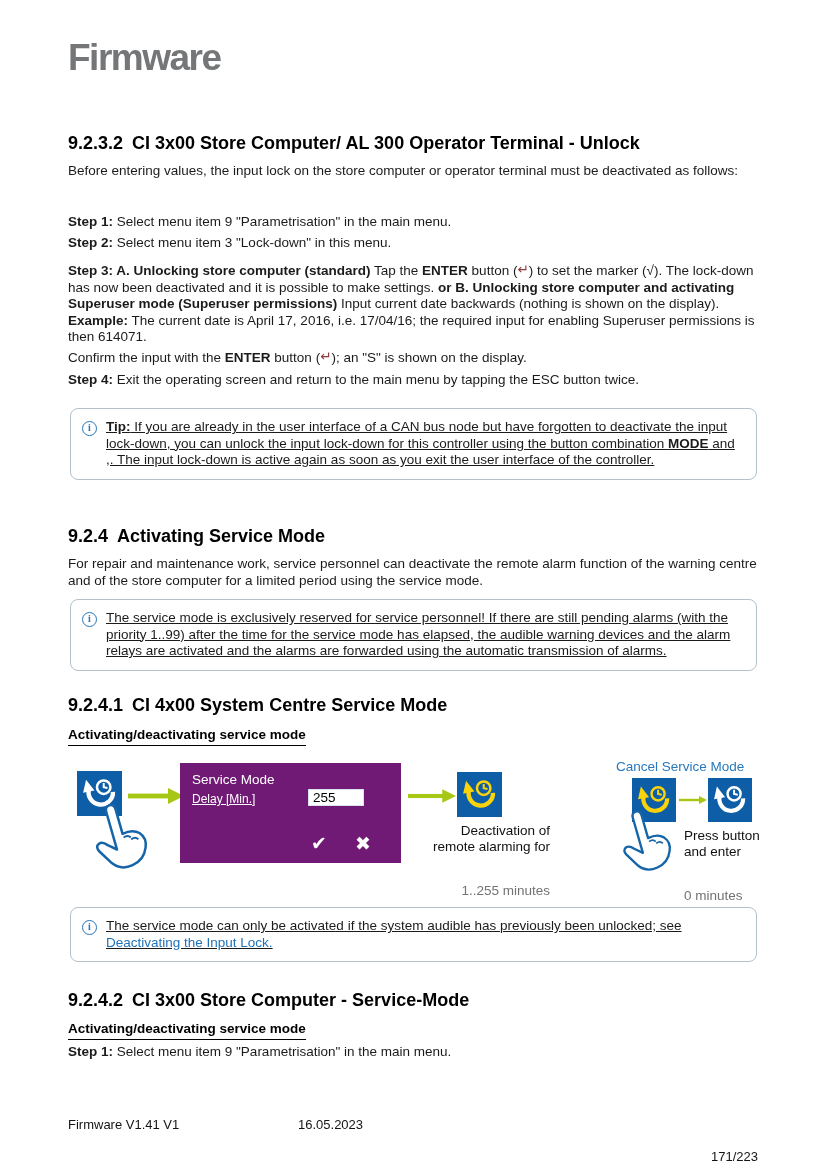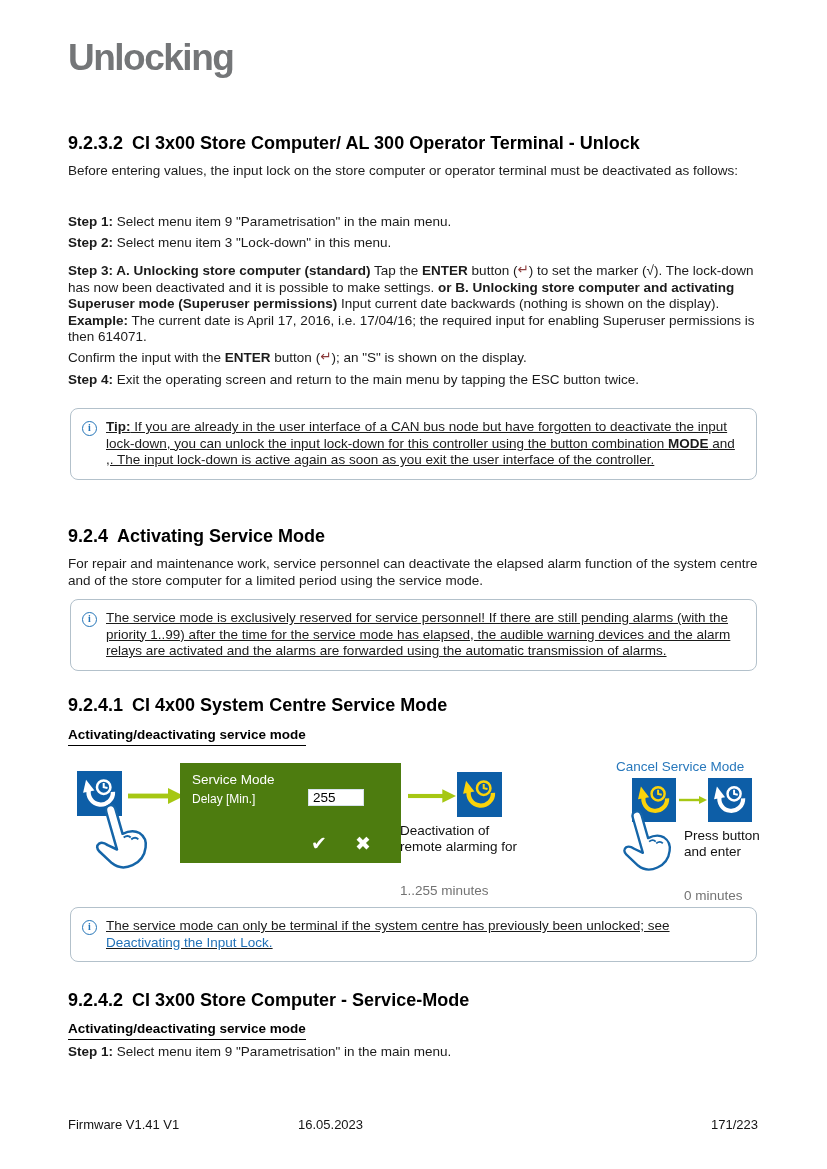--- a/index.html
+++ b/index.html
@@ -37,44 +37,44 @@
   .link { color:#2272b8; cursor:pointer; }
 
   
   .diagram { left:68px; top:755px; width:700px; height:145px; }
   .dgm-btn { position:absolute; background:#0d5ea7; display:flex; align-items:center; justify-content:center; }
   .svc { display:block; }
   .glyph-white { color:#ffffff; }
   .glyph-yellow { color:#fbd30a; }
   .dlg {
     position:absolute; left:112px; top:8px; width:221px; height:100px;
-    background:#4d7c0f; color:#fff; padding:9px 12px;
+    background:#701a75; color:#fff; padding:9px 12px;
   }
   .dlg-title { font-size:13.5px; line-height:16px; }
-  .dlg-label { font-size:12px; line-height:14px; margin-top:4px; }
+  .dlg-label { font-size:12px; line-height:14px; margin-top:4px;text-decoration:underline; }
   .dlg-input {
     position:absolute; left:128px; top:26px; width:56px; height:17px;
     background:#fff; color:#000; font-size:13.5px; line-height:16px; padding:0 4px;
     border:1px solid #d7e2ec;
   }
   .dlg-check, .dlg-cross {
     position:absolute; top:68px; color:#fff; font-size:19px;
     font-family:"DejaVu Sans", sans-serif; line-height:24px;
   }
   .dlg-check { left:131px; }
   .dlg-cross { left:175px; }
   .dgm-caption { position:absolute; font-size:13.5px; line-height:16px; color:#111; }
   .blue-text { color:#737373;margin-top:28px; }
   .cancel-label { position:absolute; left:548px; top:4px; font-size:13.5px; color:#2878bc; white-space:nowrap; }
   .hand { position:absolute; }
 
   .footer { left:68px; top:1117px; width:690px; display:flex; font-size:13px; color:#141414; }
   .footer span { flex:1; }
   .footer .fc { }
-  .footer .fr { text-align:right; }
+  .footer .fr { text-align:right;margin-top:32px; }
 </style>
 </head>
 <body>
 
 <svg width="0" height="0" style="position:absolute" aria-hidden="true">
   <symbol id="svc-icon" viewBox="0 0 44 44">
     <circle cx="27" cy="14.5" r="8" fill="none" stroke="currentColor" stroke-width="3"></circle>
     <path d="M27 9.5 L27 14.5 L31.5 15.5" fill="none" stroke="currentColor" stroke-width="2.4"></path>
     <path d="M38 20 A14.5 14.5 0 1 1 9.5 17" fill="none" stroke="currentColor" stroke-width="5.2"></path>
     <path d="M2.5 21 L16 18.5 L6 5.5 Z" fill="currentColor" stroke="none"></path>
@@ -82,21 +82,21 @@
   <symbol id="hand-icon" viewBox="0 0 64 78">
     <path d="M31 46 V10 Q31 4 36 4 Q41 4 41 10 V36 Q52 34 58 40 Q64 47 60 56 Q55 68 42 70 Q29 72 22 62 L13 47 Q10 41 15 39 Q19 38 23 43 L31 50 Z" fill="#ffffff" stroke="#1565a8" stroke-width="2.6" stroke-linejoin="round"></path>
     <path d="M41 40 Q46 38 48 42 M48 44 Q53 42 55 46" fill="none" stroke="#1565a8" stroke-width="2"></path>
   </symbol>
   <symbol id="green-arrow" viewBox="0 0 56 16">
     <rect x="0" y="5.6" width="41" height="4.8" fill="#a6c713"></rect>
     <polygon points="40,0 56,8 40,16" fill="#a6c713"></polygon>
   </symbol>
 </svg>
 
-<div class="abs logo" style="left:68px">Unlocking</div>
+<div class="abs logo" style="left:68px">Firmware</div>
 
 <h2 class="abs content sect" style="top:134px">
   <span class="num">9.2.3.2</span><span>CI 3x00 Store Computer/ AL 300 Operator Terminal - Unlock</span>
 </h2>
 
 <p class="abs content" style="top:163px">Before entering values, the input lock on the store computer or operator terminal must be deactivated as follows:</p>
 
 <p class="abs content" style="top:214px"><span class="b">Step 1:</span><span> Select menu item 9 "Parametrisation" in the main menu.</span></p>
 
 <p class="abs content" style="top:235px"><span class="b">Step 2:</span><span> Select menu item 3 "Lock-down" in this menu.</span></p>
@@ -109,21 +109,21 @@
 
 <div class="abs note-box" style="top:408px">
   <span class="info-icon">i</span>
   <span class="note-text"><span class="b">Tip:</span><span> If you are already in the user interface of a CAN bus node but have forgotten to deactivate the input lock-down, you can unlock the input lock-down for this controller using the button combination </span><span class="b">MODE</span><span> and ,. The input lock-down is active again as soon as you exit the user interface of the controller.</span></span>
 </div>
 
 <h2 class="abs content sect" style="top:527px">
   <span class="num">9.2.4</span><span>Activating Service Mode</span>
 </h2>
 
-<p class="abs content" style="top:556px">For repair and maintenance work, service personnel can deactivate the elapsed alarm function of the system centre and of the store computer for a limited period using the service mode.</p>
+<p class="abs content" style="top:556px">For repair and maintenance work, service personnel can deactivate the remote alarm function of the warning centre and of the store computer for a limited period using the service mode.</p>
 
 <div class="abs note-box" style="top:599px">
   <span class="info-icon">i</span>
   <span class="note-text">The service mode is exclusively reserved for service personnel! If there are still pending alarms (with the priority 1..99) after the time for the service mode has elapsed, the audible warning devices and the alarm relays are activated and the alarms are forwarded using the automatic transmission of alarms.</span>
 </div>
 
 <h2 class="abs content sect" style="top:696px">
   <span class="num">9.2.4.1</span><span>CI 4x00 System Centre Service Mode</span>
 </h2>
 
@@ -157,21 +157,21 @@
   <svg class="abs" style="left:340px; top:33px" width="48" height="16">
       <use href="#green-arrow"></use>
     </svg>
 
   <div class="dgm-btn" style="left:389px; top:17px; width:45px; height:45px">
     <svg class="svc glyph-yellow" width="37" height="37">
         <use href="#svc-icon"></use>
       </svg>
   </div>
 
-  <div class="dgm-caption" style="left:332px; top:68px; width:150px; text-align:left">
+  <div class="dgm-caption" style="left:332px; top:68px; width:150px; text-align:right">
     <div>Deactivation of</div>
     <div>remote alarming for</div>
     <div class="blue-text">1..255 minutes</div>
   </div>
 
   <div class="cancel-label">Cancel Service Mode</div>
 
   <div class="dgm-btn" style="left:564px; top:23px; width:44px; height:44px">
     <svg class="svc glyph-yellow" width="36" height="36">
         <use href="#svc-icon"></use>
@@ -193,21 +193,21 @@
 
   <div class="dgm-caption" style="left:616px; top:73px">
     <div>Press button</div>
     <div>and enter</div>
     <div class="blue-text">0 minutes</div>
   </div>
 </div>
 
 <div class="abs note-box" style="top:907px">
   <span class="info-icon">i</span>
-  <span class="note-text"><span>The service mode can only be terminal if the system centre has previously been unlocked; see </span><span class="link">Deactivating the Input Lock.</span></span>
+  <span class="note-text"><span>The service mode can only be activated if the system audible has previously been unlocked; see </span><span class="link">Deactivating the Input Lock.</span></span>
 </div>
 
 <h2 class="abs content sect" style="top:991px">
   <span class="num">9.2.4.2</span><span>CI 3x00 Store Computer - Service-Mode</span>
 </h2>
 
 <div class="abs content" style="top:1021px">
   <span class="sub-underline">Activating/deactivating service mode</span>
 </div>
 

